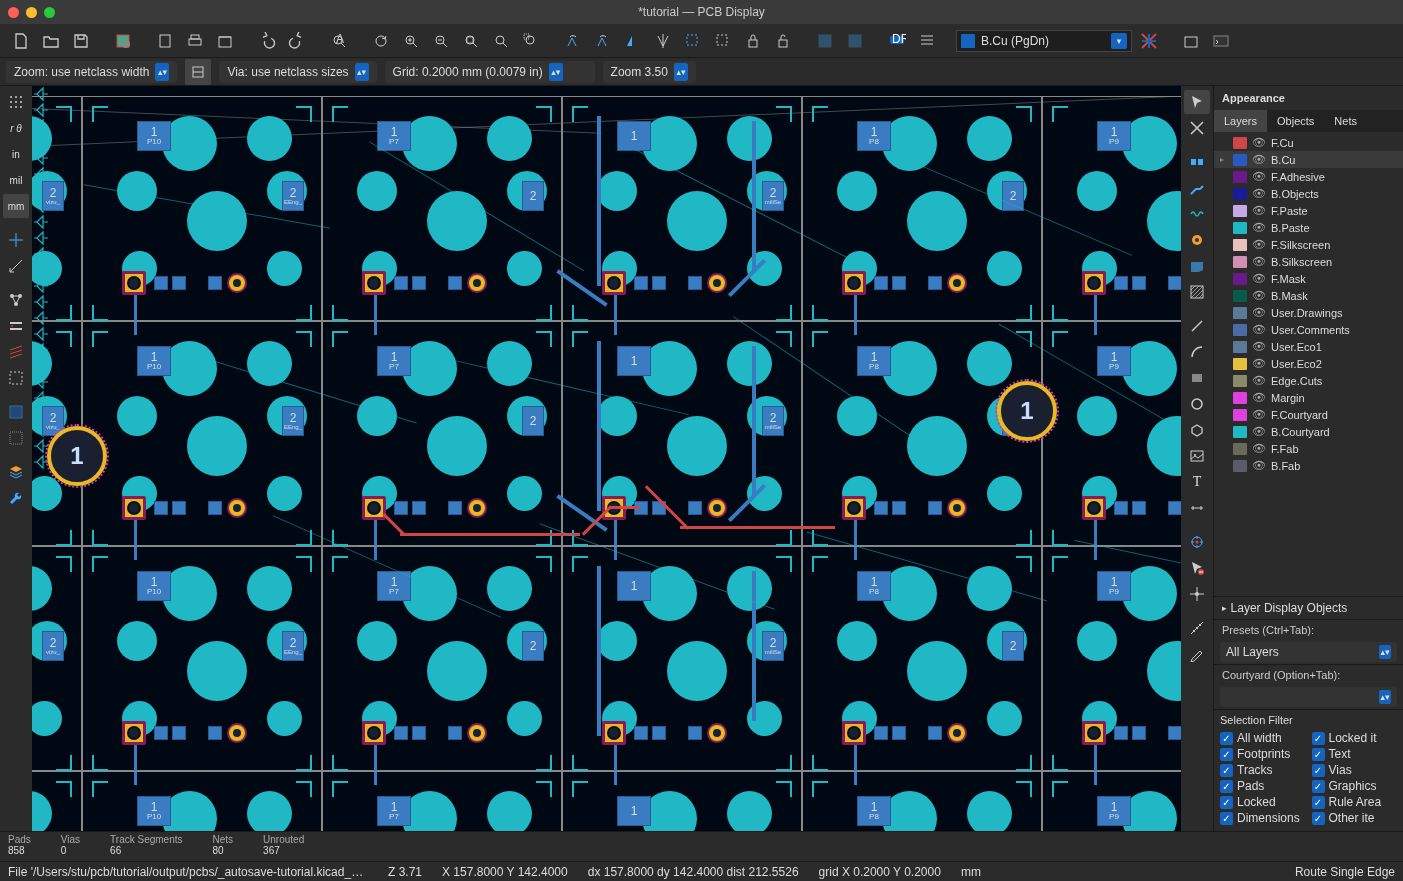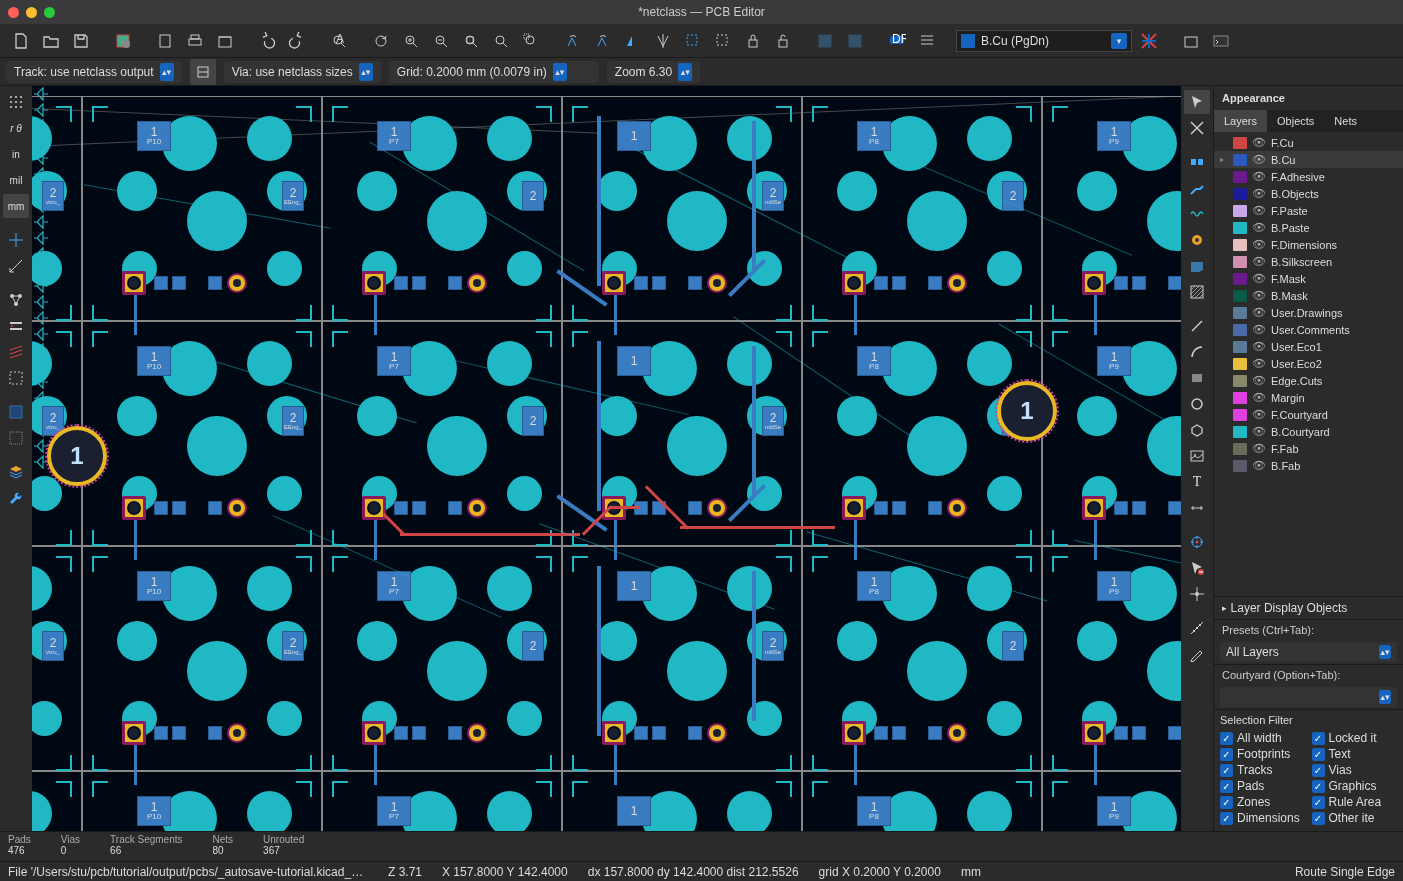--- a/index.html
+++ b/index.html
@@ -71,21 +71,21 @@
 </style>
 </head>
 <body>
 
 <div class="titlebar">
   <div class="traffic">
     <div class="dot" style="background:#ff5f57"></div>
     <div class="dot" style="background:#febc2e"></div>
     <div class="dot" style="background:#28c840"></div>
   </div>
-  <div class="title">*netclass — PCB Editor</div>
+  <div class="title">*tutorial — PCB Display</div>
 </div>
 
 <div class="toolbar1">
   <div class="tb-btn">
       <svg width="18" height="18" viewBox="0 0 18 18">
         <path d="M4 2h7l3 3v11H4z" fill="none" stroke="#ccc" stroke-width="1.3"></path>
       </svg>
     </div>
   <div class="tb-btn">
       <svg width="18" height="18" viewBox="0 0 18 18">
@@ -269,39 +269,39 @@
   <div class="tb-btn">
       <svg width="18" height="18">
         <rect x="2" y="4" width="14" height="10" fill="#333" stroke="#888"></rect>
         <path d="M4 8l2 2-2 2" stroke="#ccc" fill="none"></path>
       </svg>
     </div>
 </div>
 
 <div class="toolbar2">
   <div class="dd2">
-      <span>Track: use netclass output</span>
+      <span>Zoom: use netclass width</span>
       <div class="dd2-arr">▴▾</div>
     </div>
   <div class="tb-btn" style="background:#444">
       <svg width="18" height="18">
         <rect x="4" y="4" width="10" height="10" fill="none" stroke="#ccc"></rect>
         <path d="M4 9h10" stroke="#ccc"></path>
       </svg>
     </div>
   <div class="dd2">
       <span>Via: use netclass sizes</span>
       <div class="dd2-arr">▴▾</div>
     </div>
   <div class="dd2" style="min-width:210px">
       <span>Grid: 0.2000 mm (0.0079 in)</span>
       <div class="dd2-arr">▴▾</div>
     </div>
   <div class="dd2">
-      <span>Zoom 6.30</span>
+      <span>Zoom 3.50</span>
       <div class="dd2-arr">▴▾</div>
     </div>
 </div>
 
 <div class="main">
 
   <div class="ltool" id="ltool">
       <div class="lt-btn">
         <svg width="16" height="16">
           <rect width="16" height="16" fill="none"></rect>
@@ -1095,21 +1095,21 @@
         <div class="layer-row">
           <span class="tri"></span>
           <span class="sw" style="background:#1fb8c4"></span>
           <span class="eye">👁</span>
           <span class="lname">B.Paste</span>
         </div>
         <div class="layer-row">
           <span class="tri"></span>
           <span class="sw" style="background:#e8c0c0"></span>
           <span class="eye">👁</span>
-          <span class="lname">F.Dimensions</span>
+          <span class="lname">F.Silkscreen</span>
         </div>
         <div class="layer-row">
           <span class="tri"></span>
           <span class="sw" style="background:#d090b0"></span>
           <span class="eye">👁</span>
           <span class="lname">B.Silkscreen</span>
         </div>
         <div class="layer-row">
           <span class="tri"></span>
           <span class="sw" style="background:#6a1a8a"></span>
@@ -1227,21 +1227,21 @@
           <div class="cb-row">
             <span class="cb">✓</span>
             <span>Pads</span>
           </div>
           <div class="cb-row">
             <span class="cb">✓</span>
             <span>Graphics</span>
           </div>
           <div class="cb-row">
             <span class="cb">✓</span>
-            <span>Zones</span>
+            <span>Locked</span>
           </div>
           <div class="cb-row">
             <span class="cb">✓</span>
             <span>Rule Area</span>
           </div>
           <div class="cb-row">
             <span class="cb">✓</span>
             <span>Dimensions</span>
           </div>
           <div class="cb-row">
@@ -1249,21 +1249,21 @@
             <span>Other ite</span>
           </div>
         </div>
     </div>
   </div>
 </div>
 
 <div class="stats" id="statsbar">
     <div class="stat">
       <span class="stat-l">Pads</span>
-      <span class="stat-v">476</span>
+      <span class="stat-v">858</span>
     </div>
     <div class="stat">
       <span class="stat-l">Vias</span>
       <span class="stat-v">0</span>
     </div>
     <div class="stat">
       <span class="stat-l">Track Segments</span>
       <span class="stat-v">66</span>
     </div>
     <div class="stat">

